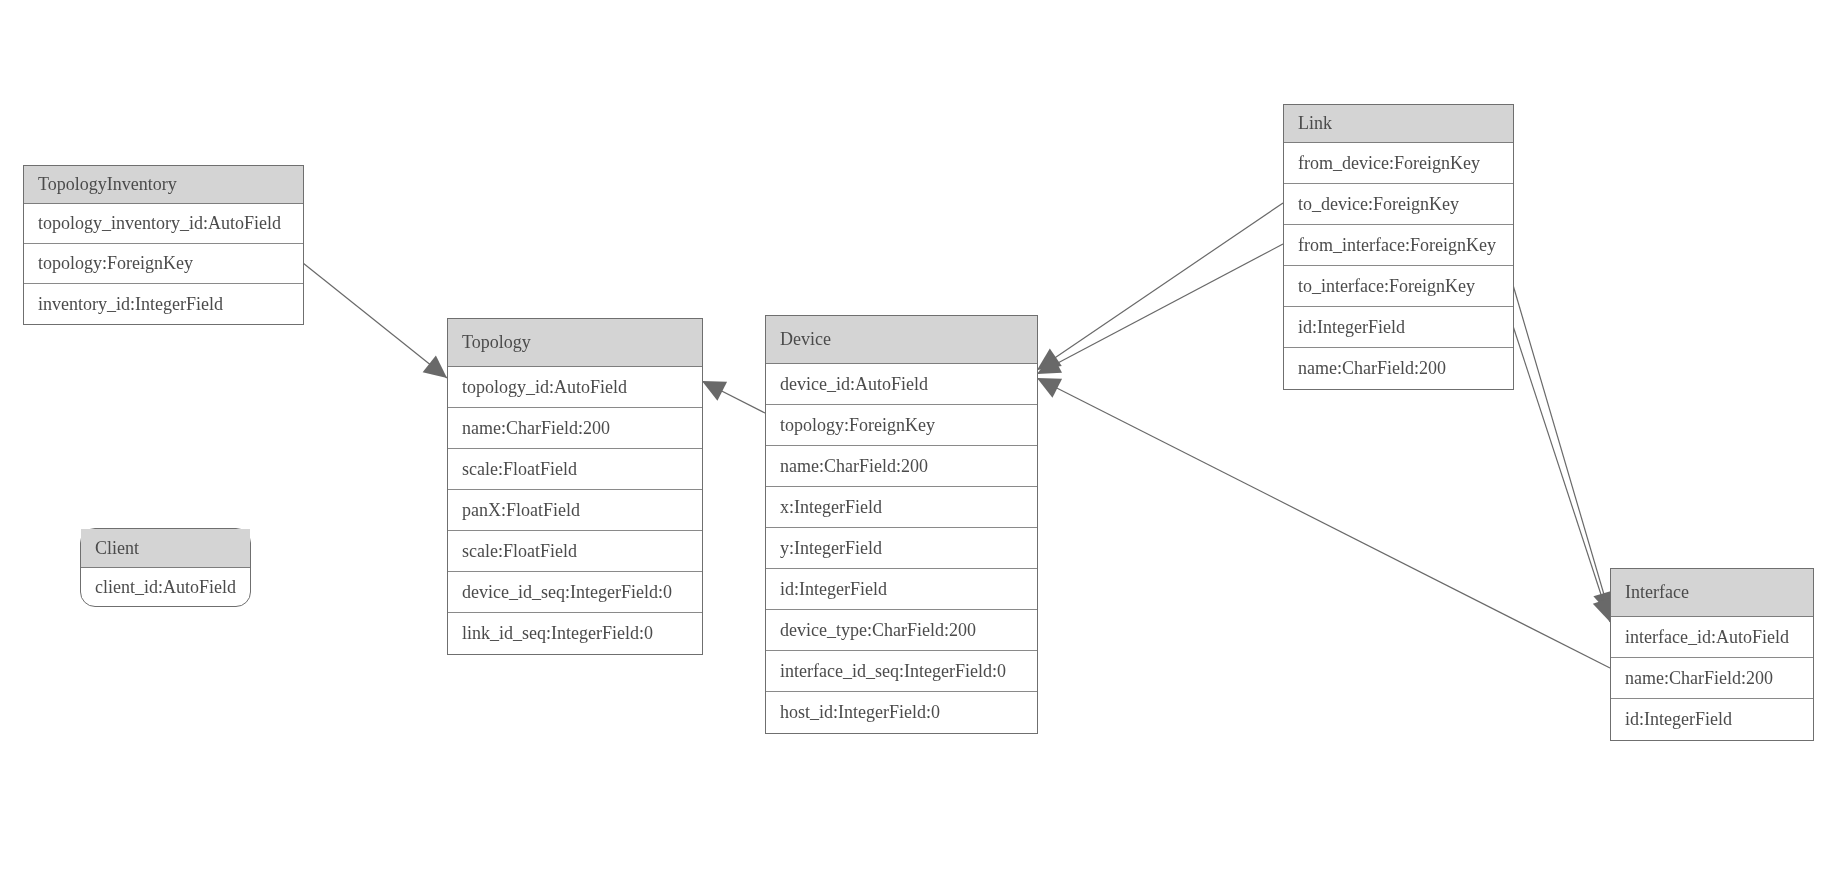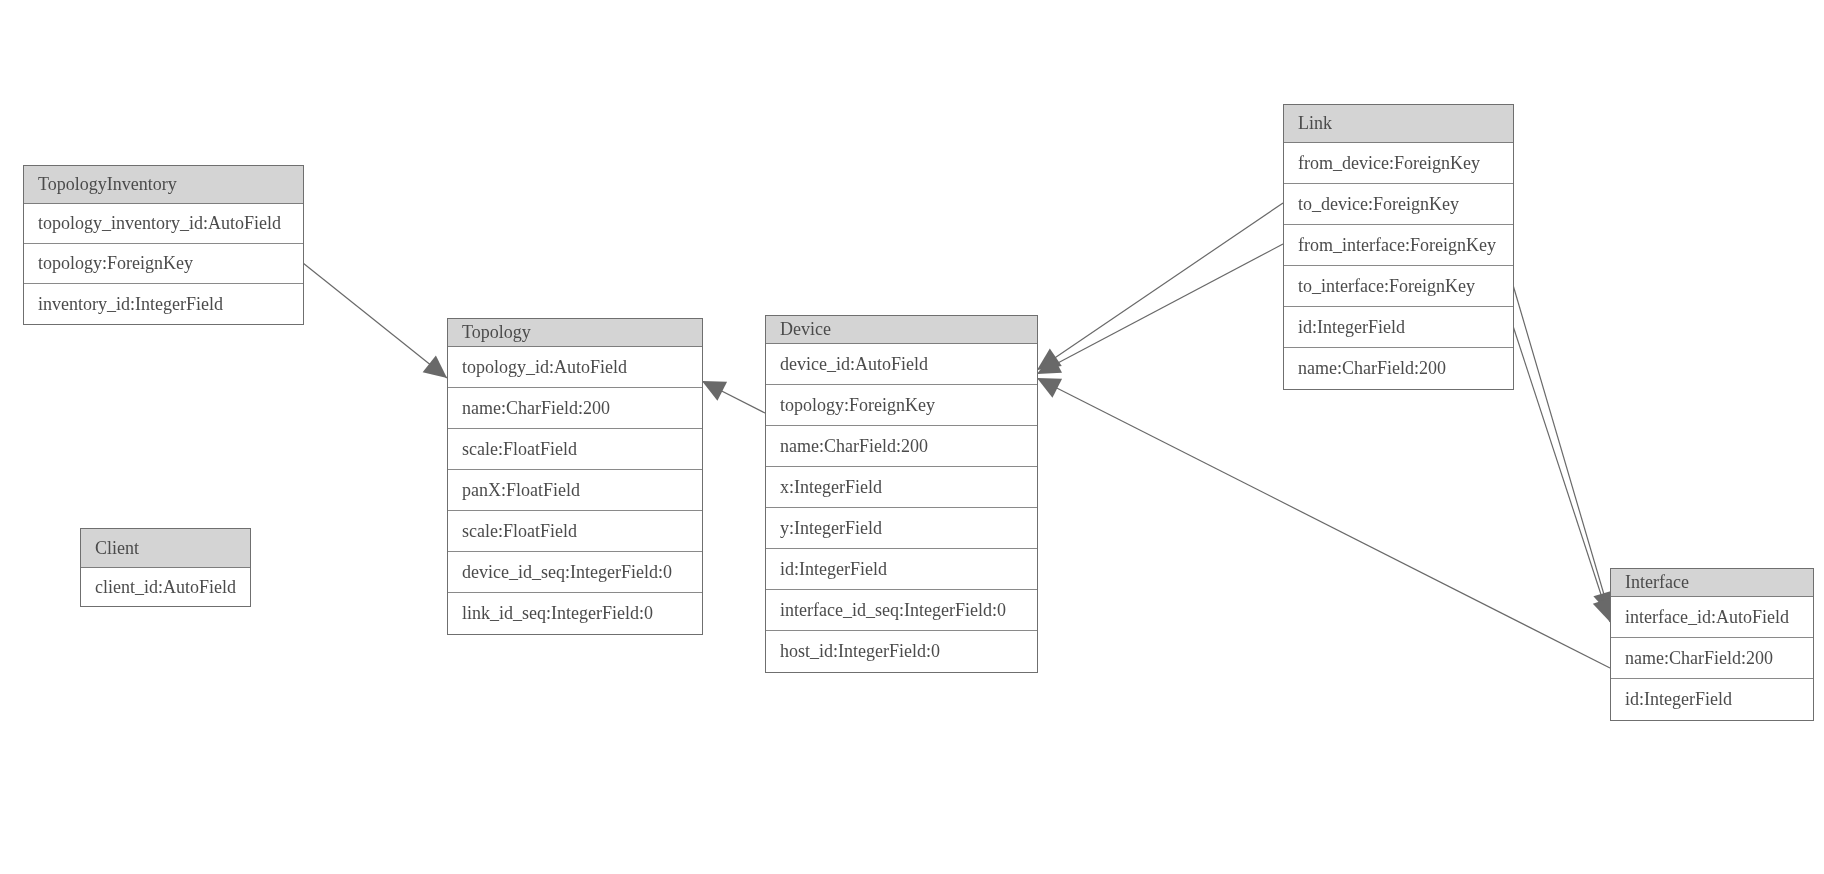--- a/index.html
+++ b/index.html
@@ -9,21 +9,21 @@
     color:#4b4b4b; overflow:hidden;
   }
   svg.edge-layer { position:absolute; left:0; top:0; width:1824px; height:874px; }
   .etable {
     position:absolute; background:#ffffff;
     border:1.5px solid #6f6f6f; box-sizing:border-box;
   }
   .ehdr {
     background:#d4d4d4; border-bottom:1px solid #7d7d7d;
     display:flex; align-items:center; padding-left:14px;
-    font-size:18px; height:28px; box-sizing:border-box; white-space:nowrap;
+    font-size:18px; height:48px; box-sizing:border-box; white-space:nowrap;
   }
   .erow {
     border-bottom:1px solid #8a8a8a;
     display:flex; align-items:center; padding-left:14px;
     font-size:18px; height:var(--rowh,41px); box-sizing:border-box; white-space:nowrap;
     overflow:hidden;
   }
   .erow:last-child { border-bottom:none; }
 </style>
 </head>
@@ -57,33 +57,34 @@
     <div class="ehdr">Topology</div>
     <div class="erow">topology_id:AutoField</div>
     <div class="erow">name:CharField:200</div>
     <div class="erow">scale:FloatField</div>
     <div class="erow">panX:FloatField</div>
     <div class="erow">scale:FloatField</div>
     <div class="erow">device_id_seq:IntegerField:0</div>
     <div class="erow">link_id_seq:IntegerField:0</div>
   </div>
 
-  <div class="etable" style="left:80px; top:528px; width:171px; --rowh:38px;">
+  <div class="etable" style="left:80px; top:528px; width:171px;border-radius:15px; --rowh:38px;">
     <div class="ehdr" style="height:39px">Client</div>
     <div class="erow">client_id:AutoField</div>
   </div>
 
   <div class="etable" style="left:765px; top:315px; width:273px;">
     <div class="ehdr">Device</div>
     <div class="erow">device_id:AutoField</div>
     <div class="erow">topology:ForeignKey</div>
     <div class="erow">name:CharField:200</div>
     <div class="erow">x:IntegerField</div>
     <div class="erow">y:IntegerField</div>
     <div class="erow">id:IntegerField</div>
+    <div class="erow">device_type:CharField:200</div>
     <div class="erow">interface_id_seq:IntegerField:0</div>
     <div class="erow">host_id:IntegerField:0</div>
   </div>
 
   <div class="etable" style="left:1283px; top:104px; width:231px;">
     <div class="ehdr" style="height:38px">Link</div>
     <div class="erow">from_device:ForeignKey</div>
     <div class="erow">to_device:ForeignKey</div>
     <div class="erow">from_interface:ForeignKey</div>
     <div class="erow">to_interface:ForeignKey</div>

